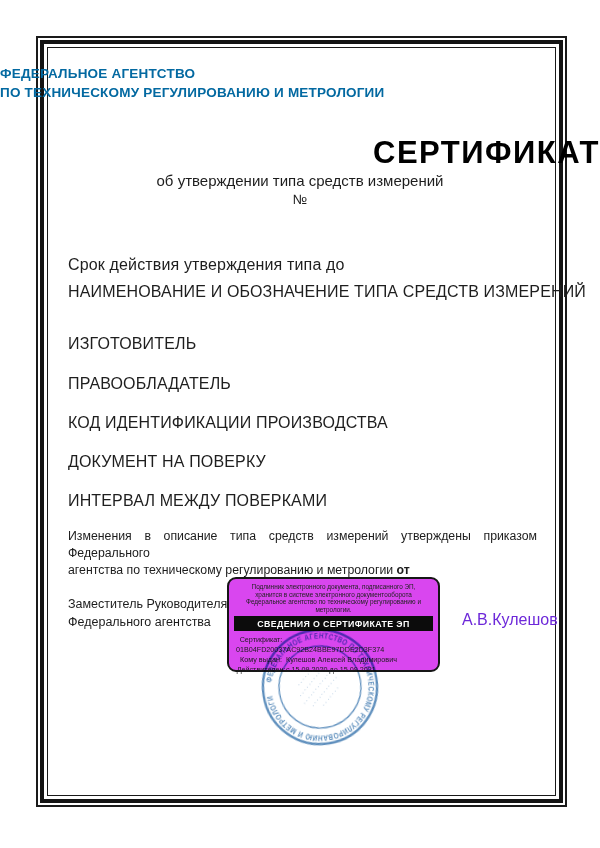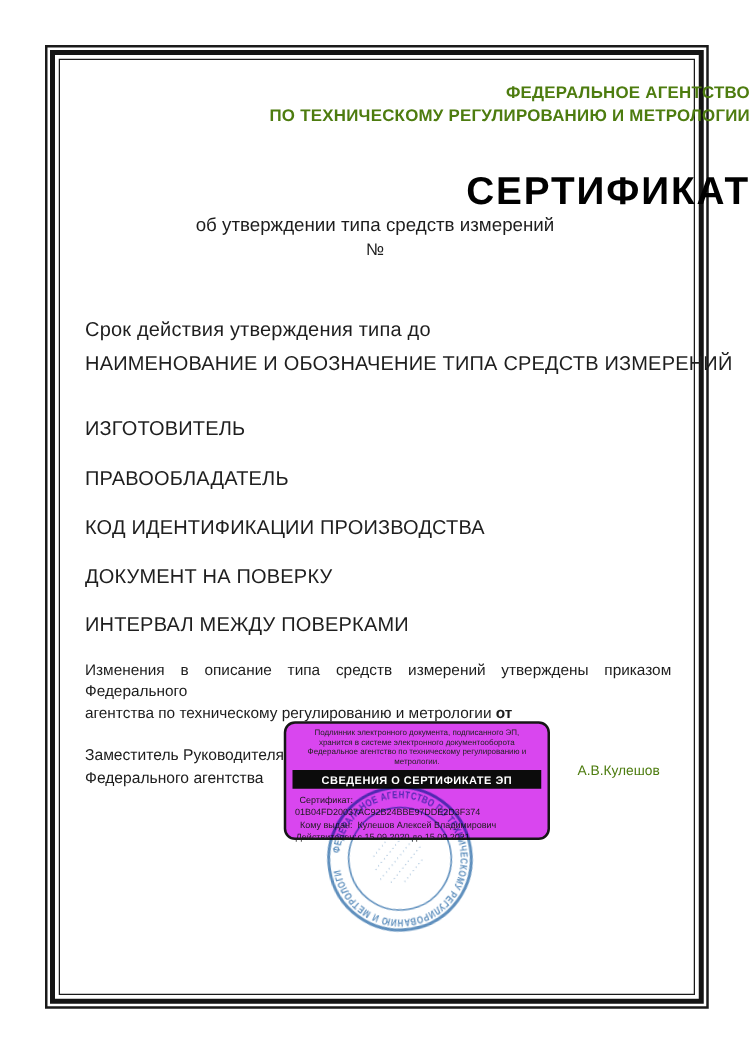--- a/index.html
+++ b/index.html
@@ -10,35 +10,35 @@
   }
   .page{position:absolute;inset:0;background:#fff;}
 
   
   .frame{position:absolute;left:36px;top:36px;right:33px;bottom:41px;border:2px solid #1a1a1a;}
   .frame-mid{position:absolute;inset:2px;border:4px solid #141414;}
   .frame-inner{position:absolute;inset:3px;border:1px solid #1a1a1a;}
 
   .abs{position:absolute;}
 
-  .agency{left:0;right:0;top:64px;text-align:right;font-weight:bold;
-          font-size:13.5px;line-height:19px;letter-spacing:.2px;color:#4d7c0f;}
+  .agency{left:0;right:0;top:64px;text-align:left;font-weight:bold;
+          font-size:13.5px;line-height:19px;letter-spacing:.2px;color:#0369a1;}
   .title{left:0;right:0;top:135px;text-align:right;font-weight:bold;
          font-size:31px;letter-spacing:1.5px;color:#000000;}
   .subtitle{left:0;right:0;top:172px;text-align:center;font-size:15px;color:#1d1d1d;}
   .numsign{left:0;right:0;top:192px;text-align:center;font-size:13.5px;color:#1d1d1d;}
 
   .field{left:68px;font-size:16px;color:#1e1e1e;letter-spacing:.15px;white-space:nowrap;}
 
   .amendment{left:68px;top:528px;width:469px;font-size:12.3px;line-height:17px;color:#1c1c1c;}
   .amendment .l1{display:block;text-align:justify;text-align-last:justify;}
   .amendment .l2 b{font-weight:bold;}
 
   .sig{left:68px;top:595px;font-size:12.5px;line-height:18px;color:#1c1c1c;}
-  .sig-name{left:462px;top:611px;font-size:11px;color:#4d7c0f;}
+  .sig-name{left:462px;top:611px;font-size:16px;color:#6d28d9;}
 
   
   .ep-box{left:227px;top:577px;width:213px;height:95px;border:2px solid #161616;
           border-radius:9px;background:#d946ef;box-sizing:border-box;z-index:2;}
   .ep-notice{margin:4px 7px 0;font-size:6.4px;line-height:7.6px;text-align:center;color:#222;}
   .ep-bar{margin:3px 5px 0;background:#0c0c0c;color:#fff;font-weight:bold;
           font-size:8.8px;letter-spacing:.4px;text-align:center;padding:2.5px 0 2px;}
   .ep-details{margin:4px 5px 0 7px;font-size:7.2px;line-height:10.2px;color:#1b1b1b;}
   .ep-details .lbl{display:inline-block;width:50px;text-align:center;}
 

